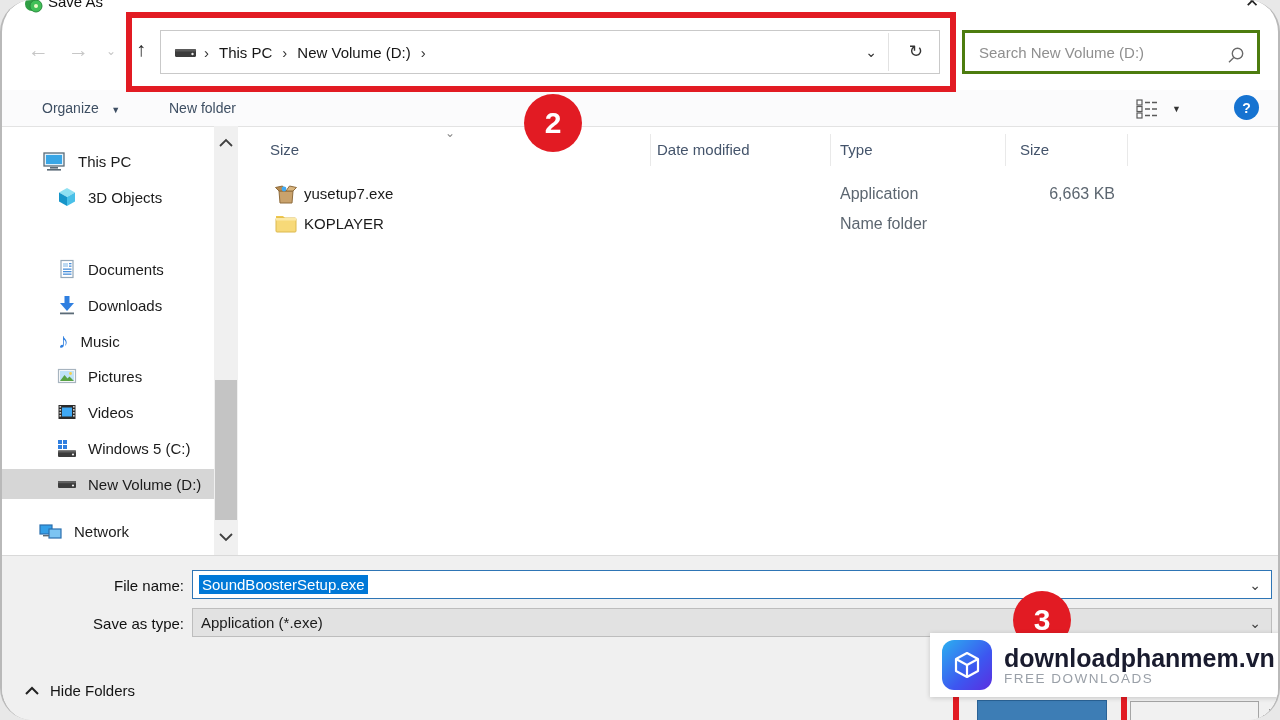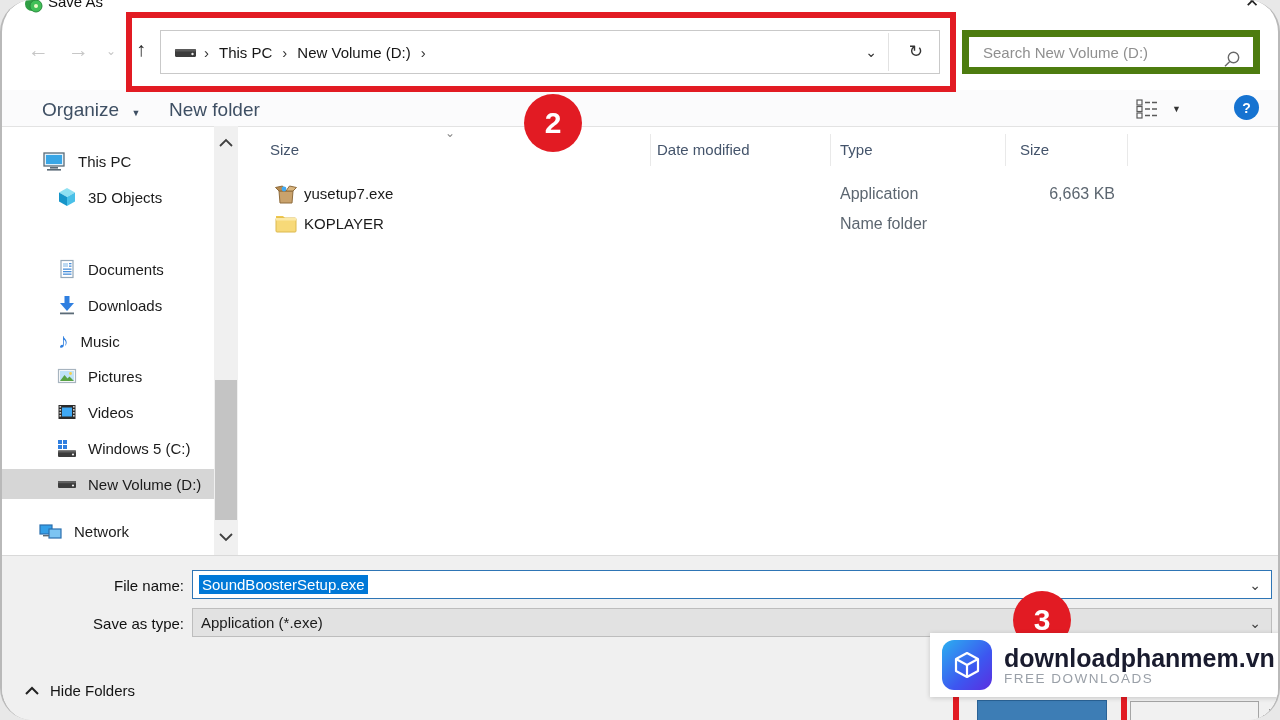--- a/index.html
+++ b/index.html
@@ -14,29 +14,29 @@
   #close-x{left:1243px;top:-9px;font-size:17px;color:#222;cursor:pointer;}
   
   .navglyph{color:#c7c7c7;font-size:21px;}
   #addrbar{left:158px;top:30px;width:780px;height:44px;background:#fff;border:1px solid #c9c9c9;
            display:flex;align-items:center;box-sizing:border-box;}
   .crumb{font-size:15px;color:#161616;margin:0 4px;}
   .crumb-sep{font-size:15px;color:#333;margin:0 6px;}
   #addr-chevron{right:62px;top:13px;font-size:14px;color:#333;}
   #addr-sep{right:50px;top:2px;width:1px;height:38px;background:#e2e2e2;}
   #refresh-btn{right:16px;top:10px;font-size:17px;color:#333;}
-  #searchbox{left:960px;top:30px;width:298px;height:44px;border:7px solid #4d7c0f;background:#fff;
+  #searchbox{left:960px;top:30px;width:298px;height:44px;border:3px solid #4d7c0f;background:#fff;
              display:flex;align-items:center;box-sizing:border-box;}
   #searchbox input{border:none;outline:none;background:transparent;font:15px "Liberation Sans",sans-serif;
              color:#555;padding:0 0 0 14px;width:250px;}
   #searchbox input::placeholder{color:#8f8f8f;opacity:1;}
   #red-box-nav{left:124px;top:12px;width:818px;height:68px;border:6px solid #e21b23;z-index:5;pointer-events:none;}
   
   #toolbar{left:0;top:90px;width:100%;height:37px;background:#fbfbfc;border-bottom:1px solid #e3e3e3;box-sizing:border-box;}
-  .tool-lbl{font-size:19px;color:#3e4f63;}
+  .tool-lbl{font-size:14px;color:#3e4f63;}
   .tiny-arrow{font-size:9px;color:#3e4f63;}
   #help-btn{left:1232px;top:95px;width:25px;height:25px;border-radius:50%;background:#1673d1;color:#fff;
             font-size:14px;font-weight:bold;display:flex;align-items:center;justify-content:center;}
   
   .side-item{height:30px;display:flex;align-items:center;cursor:default;}
   .side-item .lbl{margin-left:0;}
   .side-sel{background:#d6d6d6;}
   #side-scroll{left:212px;top:126px;width:24px;height:429px;background:#f0f0f0;}
   #side-thumb{left:213px;top:380px;width:22px;height:140px;background:#c4c4c4;}
   

